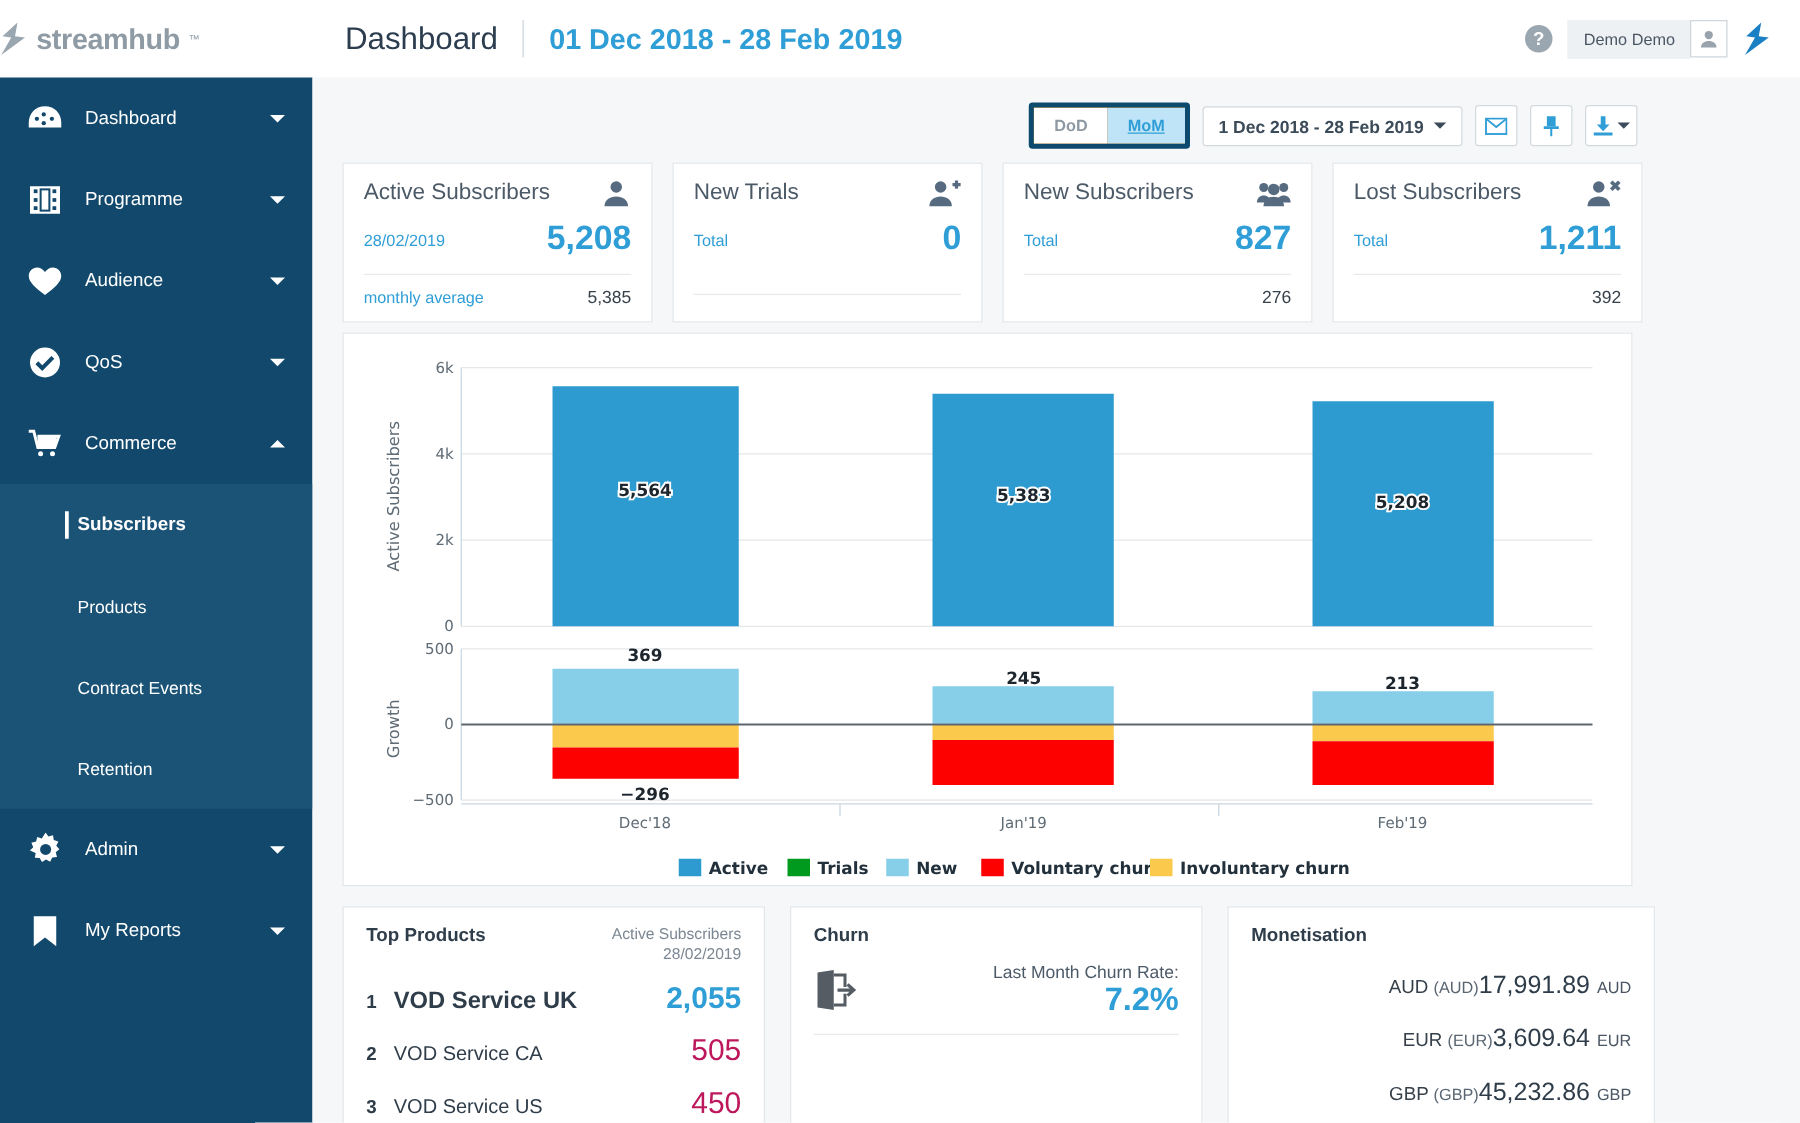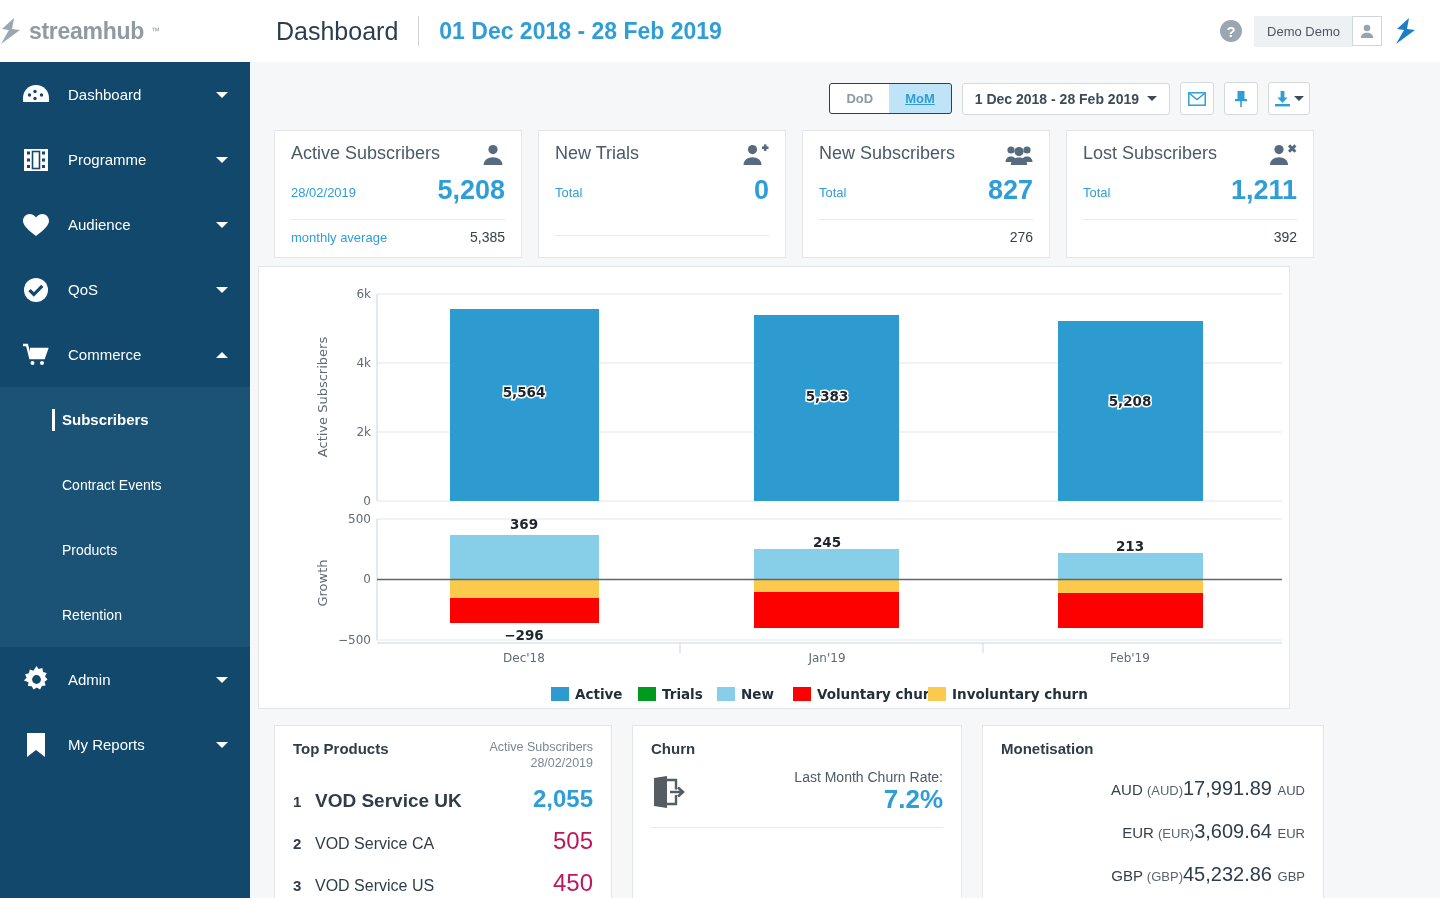--- a/index.html
+++ b/index.html
@@ -59,21 +59,21 @@
   }
 
   
   .main{
     position:absolute; left:250px; top:62px; width:1190px; height:836px;
     background:#f5f7f9; overflow:hidden;
   }
 
   
   .toolbar{ position:absolute; right:130px; top:20px; display:flex; align-items:center; gap:10px; }
-  .seg{ display:flex; border:1px solid #0c4a6e; border-radius:3px; overflow:hidden; background:#a16207;}
+  .seg{ display:flex; border:4px solid #0c4a6e; border-radius:3px; overflow:hidden; background:#a16207;}
   .seg-btn{ padding:7px 16px; font-size:13px; color:#8e99a3; background:#fff; cursor:pointer;
     font-weight:bold; }
   .seg-btn.active{ background:#bfe4f7; color:#2f9ed6;text-decoration:underline; }
   .date-btn{ display:flex;align-items:center;gap:8px; border:1px solid #d3dade;background:#fff;
     border-radius:3px; padding:7px 12px; font-size:14px; font-weight:bold; color:#3c4b59; cursor:pointer;}
   .tiny-caret{ width:0;height:0;border-left:5px solid transparent;border-right:5px solid transparent;
     border-top:5px solid #3c4b59; }
   .ico-btn{ width:34px;height:33px; border:1px solid #d3dade;background:#fff;border-radius:3px;
     display:flex;align-items:center;justify-content:center;cursor:pointer;}
   .ico-btn.wide{ width:42px; gap:3px; }
@@ -225,22 +225,22 @@
         <circle cx="10.5" cy="20" r="2" fill="#fff"></circle>
           <circle cx="20" cy="20" r="2" fill="#fff"></circle>
       </svg>
     </div>
     <div class="nav-label">Commerce</div>
     <div class="nav-caret up"></div>
   </div>
 
   <div class="sub-group">
     <div class="sub-item active">Subscribers</div>
+    <div class="sub-item">Products</div>
     <div class="sub-item">Contract Events</div>
-    <div class="sub-item">Products</div>
     <div class="sub-item">Retention</div>
   </div>
 
   <div class="nav-item">
     <div class="nav-ico">
       <svg width="27" height="27" viewBox="0 0 27 27">
         <path d="M13.5 0l2.2 3.1 3.7-1 .6 3.8 3.7 1.2-1.7 3.4 2.5 2.9-2.9 2.4 1 3.8-3.8.4-1.7 3.4-3.3-1.8-3.2 2-1.9-3.3-3.8-.2.6-3.8L.9 14.4l2.7-2.7-1.5-3.5 3.8-1 .9-3.7 3.6 1.2z" fill="#fff"></path>
         <circle cx="13.5" cy="13.5" r="4.4" fill="#11486b"></circle>
       </svg>
     </div>
@@ -368,21 +368,21 @@
         <div class="kpi-sub">Total</div>
         <div class="kpi-val">1,211</div>
       </div>
       <div class="kpi-foot">
         <span class="kpi-foot-l"></span>
         <span class="kpi-foot-r">392</span>
       </div>
     </div>
   </div>
 
-  <div class="chart-panel" style="left:8px; top:204px;padding-left:24px;">
+  <div class="chart-panel" style="left:24px; top:204px;">
     <svg class="chart-svg" width="1030" height="441" viewBox="0 0 1030 441">
       <defs>
         <style>
           .gl{stroke:#e4e6e8;stroke-width:1}
           .ax{stroke:#c9d6e0;stroke-width:1}
           .tl{font-family:"DejaVu Sans",sans-serif;font-size:12px;fill:#5f6b75}
           .tlb{font-family:"DejaVu Sans",sans-serif;font-size:13.5px;fill:#1d252d;font-weight:bold}
           .axlbl{font-family:"DejaVu Sans",sans-serif;font-size:13px;fill:#5f6b75}
           .lg{font-family:"DejaVu Sans",sans-serif;font-size:13.5px;fill:#22303c;font-weight:bold}
         </style>

